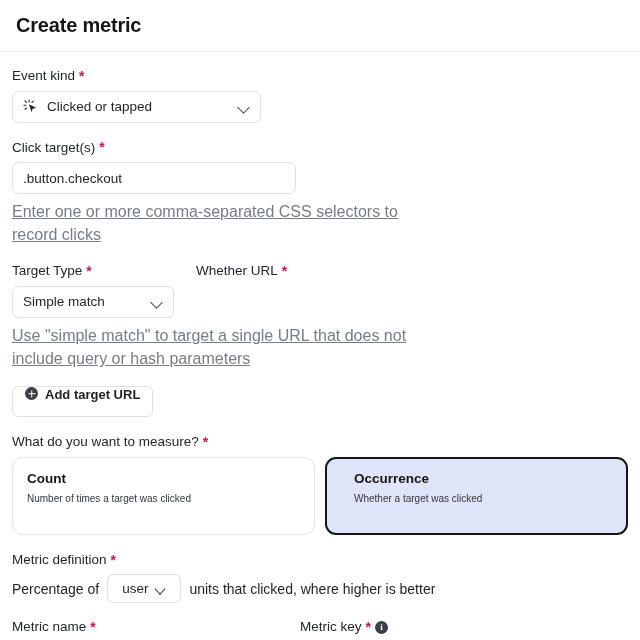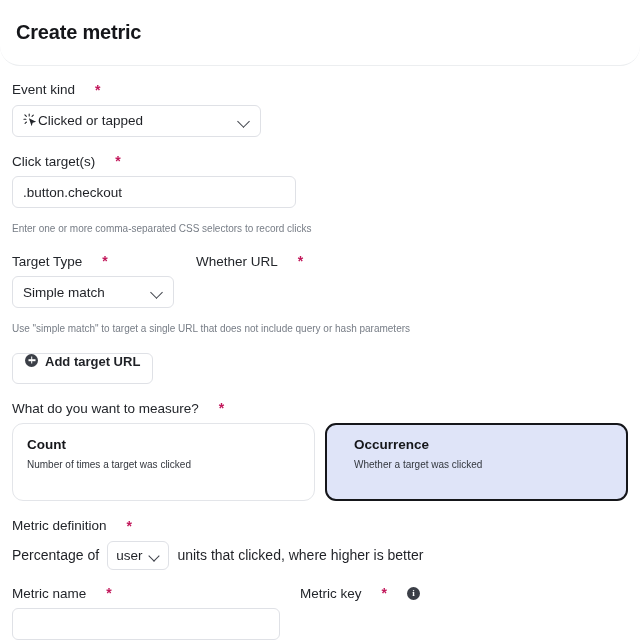--- a/index.html
+++ b/index.html
@@ -9,56 +9,56 @@
     background: #ffffff;
     font-family: "Liberation Sans", sans-serif;
     color: #1a1a1a;
     overflow: hidden;
   }
 
   .page { position: relative; width: 640px; height: 640px; }
 
   
   .header {
-    height: 66px;
+    height: 52px;
     display: flex;
     align-items: center;
     padding: 12px 16px;
     border-bottom: 1px solid #eceef0;
-    border-radius: 20px;
   }
   .header-title {
     font-size: 20px;
     font-weight: bold;
     letter-spacing: -0.2px;
     color: #15161a;
   }
 
   
   .form {
     padding: 16px 12px 0 12px;
   }
 
   .field-label {
     font-size: 13.5px;
     color: #23262b;
     margin-bottom: 7px;
     display: flex;
     align-items: center;
-    gap: 20px;
+    gap: 4px;
     line-height: 1.15;
   }
   .req { color: #c2185b; font-size: 14px; font-weight: bold; line-height: 1; }
 
   .helper {
-    font-size: 10px;
+    font-size: 16px;
     color: #777d86;
     line-height: 1.45;
-    margin-top: 14px;
+    margin-top: 6px;
     max-width: 430px;
+    text-decoration: underline;
   }
 
   
   .control {
     height: 32px;
     border: 1px solid #dfe1e6;
     border-radius: 6px;
     background: #fff;
     display: flex;
     align-items: center;
@@ -82,21 +82,21 @@
     position: absolute;
     left: 1px; top: 2px;
     width: 8px; height: 8px;
     border-right: 1.6px solid #3d4149;
     border-bottom: 1.6px solid #3d4149;
     transform: rotate(45deg);
   }
 
   
   .eventkind { width: 249px; }
-  .eventkind .left { display: flex; align-items: center; overflow: hidden; justify-content: flex-end; }
+  .eventkind .left { display: flex; align-items: center; gap: 9px; overflow: hidden; justify-content: flex-end; }
 
   
   .click-icon {
     width: 15px; height: 15px;
     flex: 0 0 auto;
     display: block;
   }
 
   .row { display: flex; gap: 0; }
 
@@ -171,21 +171,21 @@
     margin-top: 4px;
   }
   .mini-select {
     height: 29px;
     border: 1px solid #dfe1e6;
     border-radius: 6px;
     background: #fff;
     display: inline-flex;
     align-items: center;
     gap: 5px;
-    padding: 0 8px;
+    padding: 0 14px;
     font-size: 13.5px;
     cursor: pointer;
   }
   .mini-select .chev { width: 11px; height: 11px; margin-left: 2px; }
   .mini-select .chev::before { width: 7px; height: 7px; border-width: 1.5px; }
 
   
   .info-icon {
     width: 13px; height: 13px;
     border-radius: 50%;

